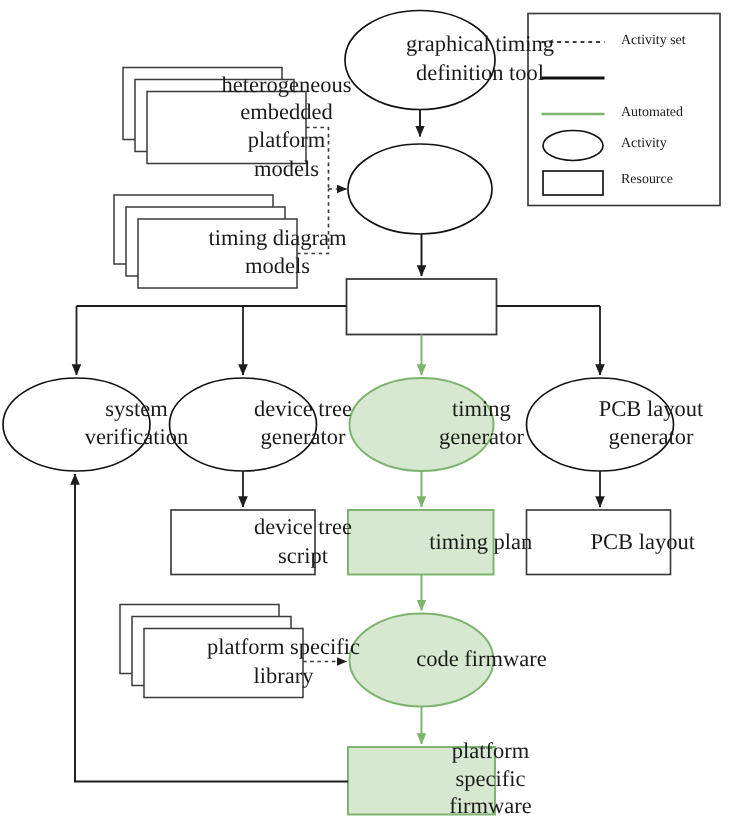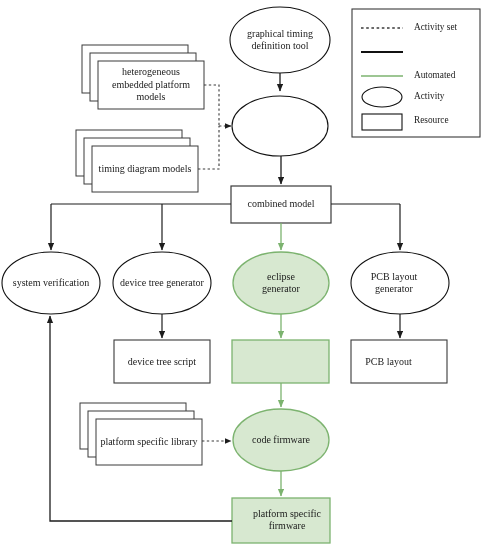--- a/index.html
+++ b/index.html
@@ -21,25 +21,26 @@
     top: 0;
     width: 487px;
     height: 550px;
   }
   .node-label {
     position: absolute;
     display: flex;
     align-items: center;
     justify-content: center;
     text-align: center;
-    font-size: 10px;
+    font-size: 15px;
     color: #1a1a1a;
     line-height: 1.25;
     pointer-events: none;
     white-space: pre-line;
+    margin-left: 40px;
   }
   .legend-label {
     position: absolute;
     font-size: 9.3px;
     color: #1a1a1a;
     line-height: 1.22;
     white-space: pre-line;
   }
 </style>
 </head>
@@ -143,33 +144,33 @@
   <div class="node-label" style="left:230px; top:22px; width:100px; height:36px;">graphical timing
 definition tool</div>
 
   <div class="node-label" style="left:98px; top:65px; width:106px; height:40px;">heterogeneous
 embedded platform
 models</div>
 
 
   <div class="node-label" style="left:92px; top:155px; width:106px; height:28px;">timing diagram models</div>
 
-  <div class="node-label" style="left:231px; top:192px; width:100px; height:25px;">combined model</div>
 
   <div class="node-label" style="left:3px; top:272px; width:96px; height:22px;">system verification</div>
 
   <div class="node-label" style="left:114px; top:272px; width:96px; height:22px;">device tree generator</div>
 
-  <div class="node-label" style="left:235px; top:266px; width:92px; height:34px;">eclipse
+  <div class="node-label" style="left:235px; top:266px; width:92px; height:34px;">timing
 generator</div>
 
   <div class="node-label" style="left:352px; top:272px; width:84px; height:22px;">PCB layout generator</div>
 
   <div class="node-label" style="left:114px; top:351px; width:96px; height:22px;">device tree script</div>
 
+  <div class="node-label" style="left:232px; top:351px; width:97px; height:22px;">timing plan</div>
 
   <div class="node-label" style="left:351px; top:351px; width:75px; height:22px;">PCB layout</div>
 
   <div class="node-label" style="left:96px; top:431px; width:106px; height:22px;">platform specific library</div>
 
   <div class="node-label" style="left:235px; top:429px; width:92px; height:22px;">code firmware</div>
 
   <div class="node-label" style="left:238px; top:503px; width:98px; height:34px;">platform specific
 firmware</div>
 

